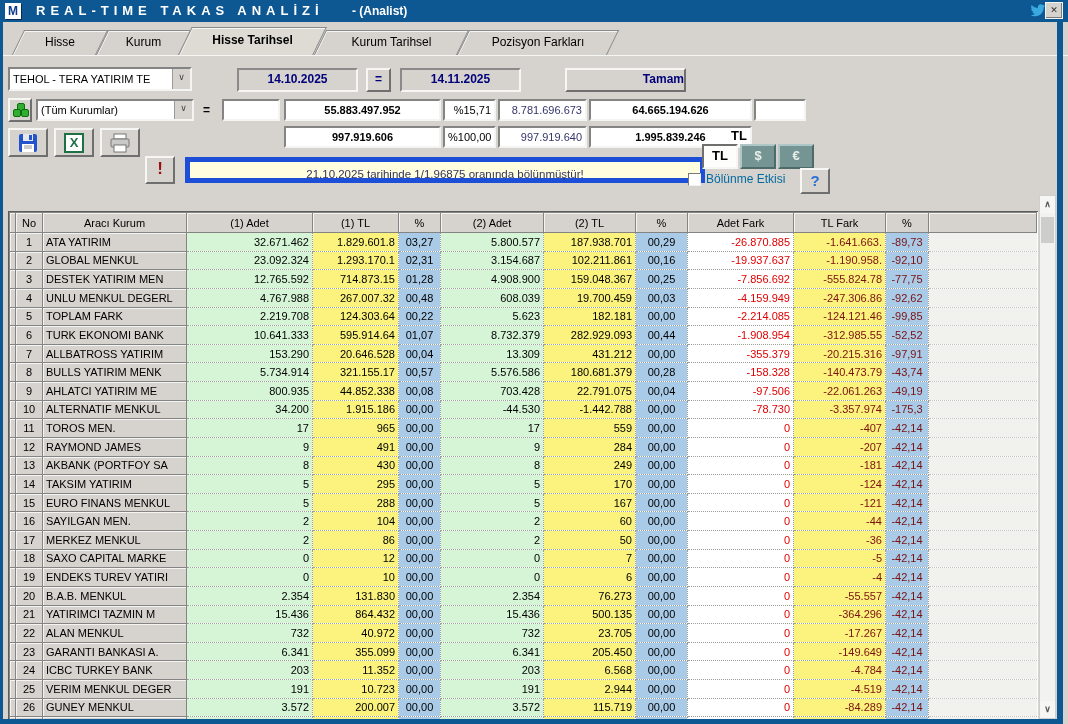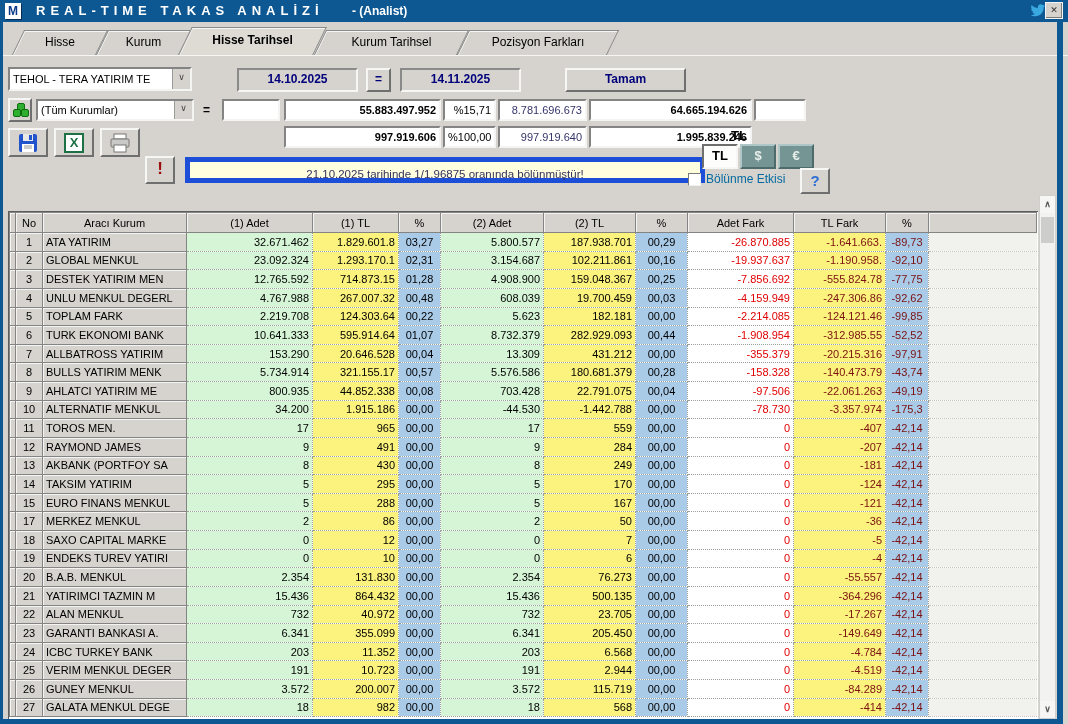--- a/index.html
+++ b/index.html
@@ -36,21 +36,21 @@
   .sunken-white{background:#fff;border:2px solid;border-color:#848484 #f4f4f2 #f4f4f2 #848484;}
   .sunken-gray{background:#d6d3ce;border:2px solid;border-color:#8a8a8a #f6f6f4 #f6f6f4 #8a8a8a;}
   .raised{background:#d6d3ce;border:2px solid;border-color:#f6f6f4 #6f6f6f #6f6f6f #f6f6f4;cursor:pointer;}
   .combo{display:flex;align-items:stretch;}
   .combo .val{flex:1;background:#fff;font-size:11px;padding:2px 3px;white-space:nowrap;overflow:hidden;}
   .combo .drop{width:18px;background:#d6d3ce;border-left:1px solid #9a9a9a;color:#444;
                font-size:9px;text-align:center;line-height:17px;cursor:pointer;}
   .datefield{font-size:12px;font-weight:bold;color:#00007b;text-align:center;line-height:19px;}
   .btn-navy{font-size:12px;font-weight:bold;color:#00007b;text-align:center;line-height:19px;}
   .fld{font-size:11px;text-align:right;padding:2px 3px;line-height:15px;white-space:nowrap;}
-  .fld.b{font-weight:bold;color:#000;}
+  .fld.b{font-weight:bold;color:#000;text-align:center;}
   .fld.muted{color:#35356b;}
   .toolbtn{width:40px;height:29px;display:flex;align-items:center;justify-content:center;}
   .warn{background:#ffffdf;border:5px solid #1d4ed8;font-size:11.5px;color:#33335e;
         text-align:center;line-height:24px;}
   .bangbtn{font-weight:bold;color:#9b0f0f;font-size:17px;text-align:center;line-height:22px;}
   .curbtn{width:36px;height:25px;font-size:13px;font-weight:bold;text-align:center;line-height:20px;cursor:pointer;}
   .curbtn.on{background:#fdfdfb;color:#000;border:2px solid;border-color:#6f6f6f #f6f6f4 #f6f6f4 #6f6f6f;}
   .curbtn.off{background:#759595;color:#e8efe9;border:2px solid;border-color:#aec6c6 #4e6a6a #4e6a6a #aec6c6;}
   .cur-label{font-size:13px;font-weight:bold;color:#000;}
   .chk{width:13px;height:13px;background:#fff;border:1px solid;border-color:#7a7a7a #f0f0f0 #f0f0f0 #7a7a7a;cursor:pointer;}
@@ -133,21 +133,21 @@
 
   <div class="controls">
 
     <div class="abs combo sunken-white" style="left:8px;top:11px;width:184px;height:24px;">
       <span class="val" style="line-height:16px;">TEHOL - TERA YATIRIM TE</span>
       <span class="drop">∨</span>
     </div>
     <div class="abs sunken-gray datefield" style="left:237px;top:12px;width:121px;height:24px;">14.10.2025</div>
     <div class="abs raised btn-navy" style="left:366px;top:12px;width:25px;height:24px;">=</div>
     <div class="abs sunken-gray datefield" style="left:400px;top:12px;width:121px;height:24px;">14.11.2025</div>
-    <div class="abs raised btn-navy" style="left:565px;top:12px;width:121px;height:24px;">Tamam</div>
+    <div class="abs raised btn-navy" style="left:565px;top:12px;width:121px;height:24px;text-align:right;">Tamam</div>
 
     <div class="abs raised icon-cubes" style="left:8px;top:42px;width:24px;height:24px;">
       <span style="left:7px;top:3px;"></span>
         <span style="left:3px;top:9px;"></span>
         <span style="left:11px;top:9px;"></span>
     </div>
     <div class="abs combo sunken-white" style="left:36px;top:43px;width:158px;height:22px;gap:32px;">
       <span class="val" style="line-height:14px;">(Tüm Kurumlar)</span>
       <span class="drop" style="line-height:15px;">∨</span>
     </div>
@@ -450,20 +450,35 @@
             <td class="c-green dotted num">5</td>
             <td class="c-yellow dotted num">167</td>
             <td class="c-blue dotted pct">00,00</td>
             <td class="c-white dotted num red">0</td>
             <td class="c-yellow dotted num dkred">-121</td>
             <td class="c-blue dotted pct dkred">-42,14</td>
             <td class="c-empty"></td>
           </tr>
           <tr>
             <td class="c-ind"></td>
+            <td class="c-no">16</td>
+            <td class="c-name">SAYILGAN MEN.</td>
+            <td class="c-green dotted num">2</td>
+            <td class="c-yellow dotted num">104</td>
+            <td class="c-blue dotted pct">00,00</td>
+            <td class="c-green dotted num">2</td>
+            <td class="c-yellow dotted num">60</td>
+            <td class="c-blue dotted pct">00,00</td>
+            <td class="c-white dotted num red">0</td>
+            <td class="c-yellow dotted num dkred">-44</td>
+            <td class="c-blue dotted pct dkred">-42,14</td>
+            <td class="c-empty"></td>
+          </tr>
+          <tr>
+            <td class="c-ind"></td>
             <td class="c-no">17</td>
             <td class="c-name">MERKEZ MENKUL</td>
             <td class="c-green dotted num">2</td>
             <td class="c-yellow dotted num">86</td>
             <td class="c-blue dotted pct">00,00</td>
             <td class="c-green dotted num">2</td>
             <td class="c-yellow dotted num">50</td>
             <td class="c-blue dotted pct">00,00</td>
             <td class="c-white dotted num red">0</td>
             <td class="c-yellow dotted num dkred">-36</td>

